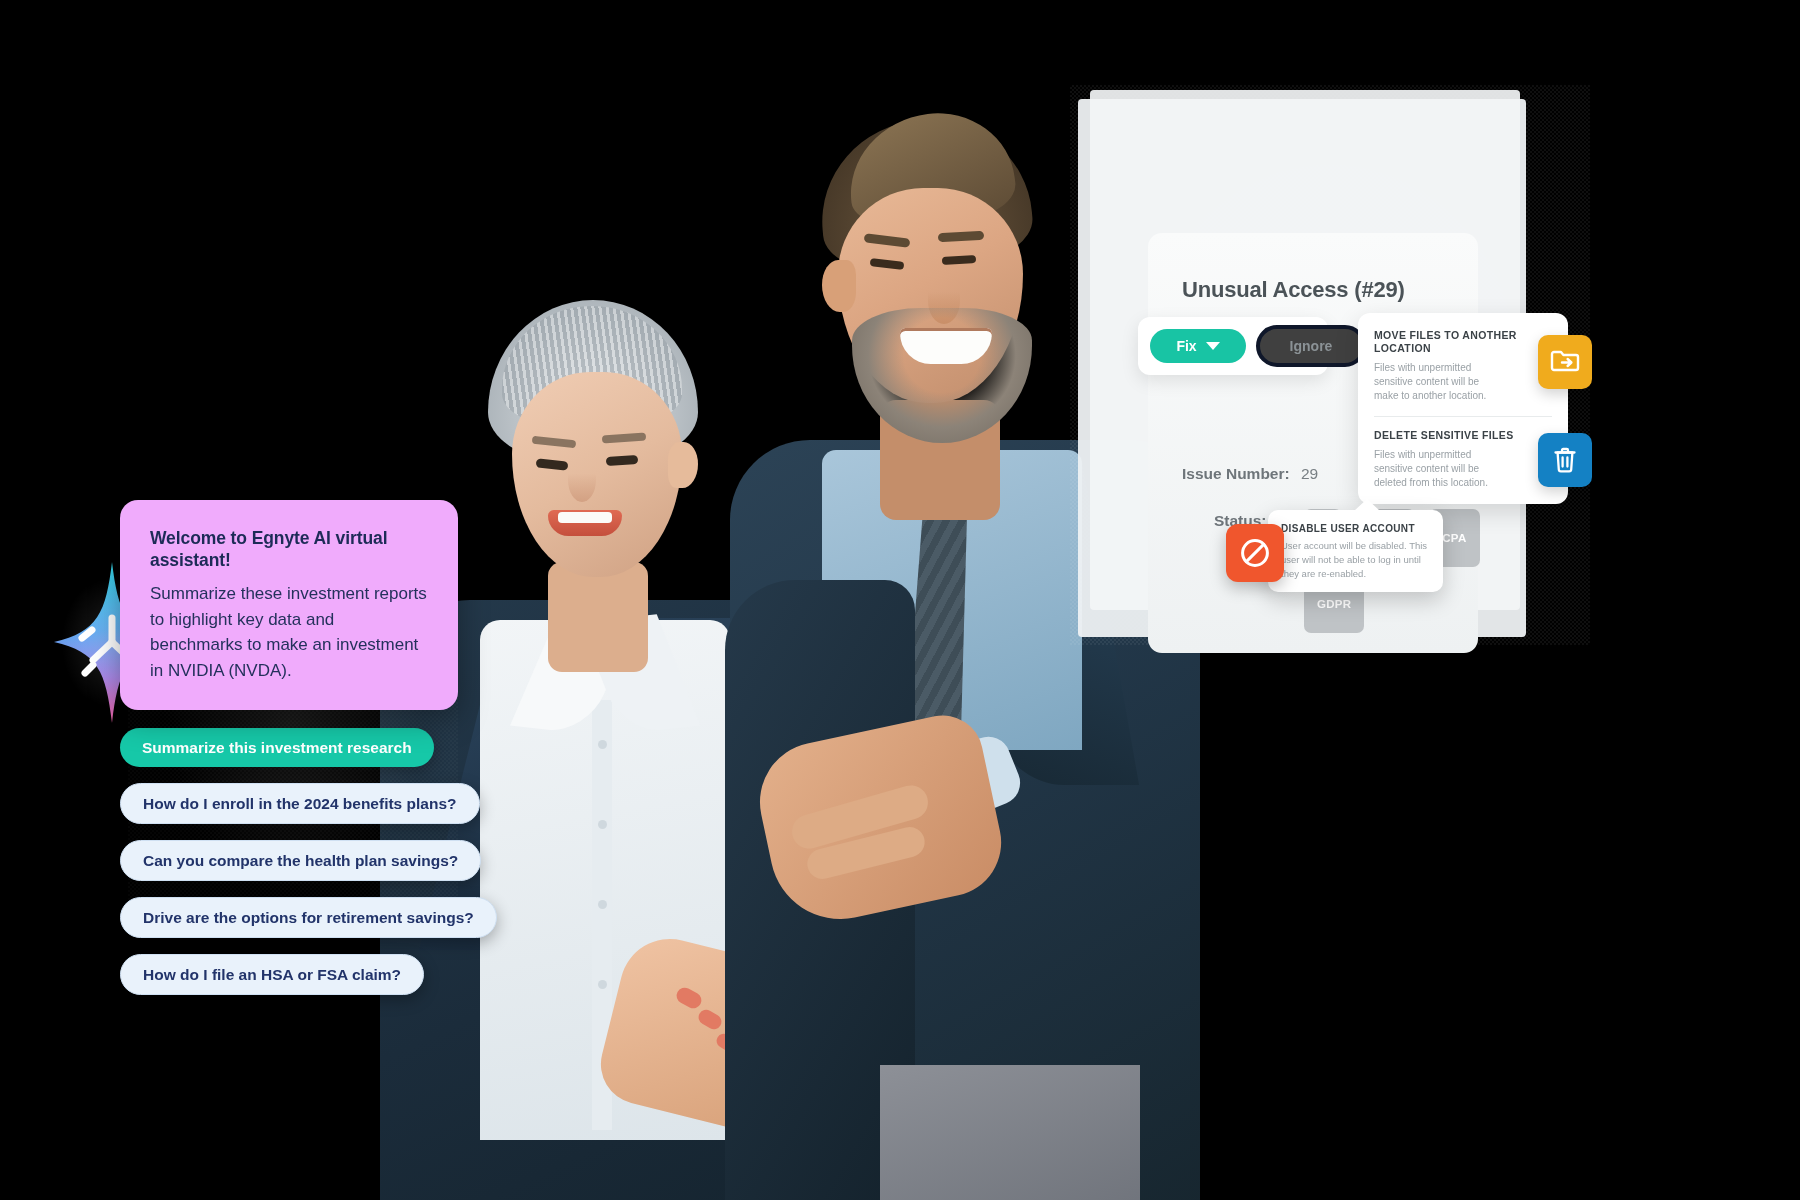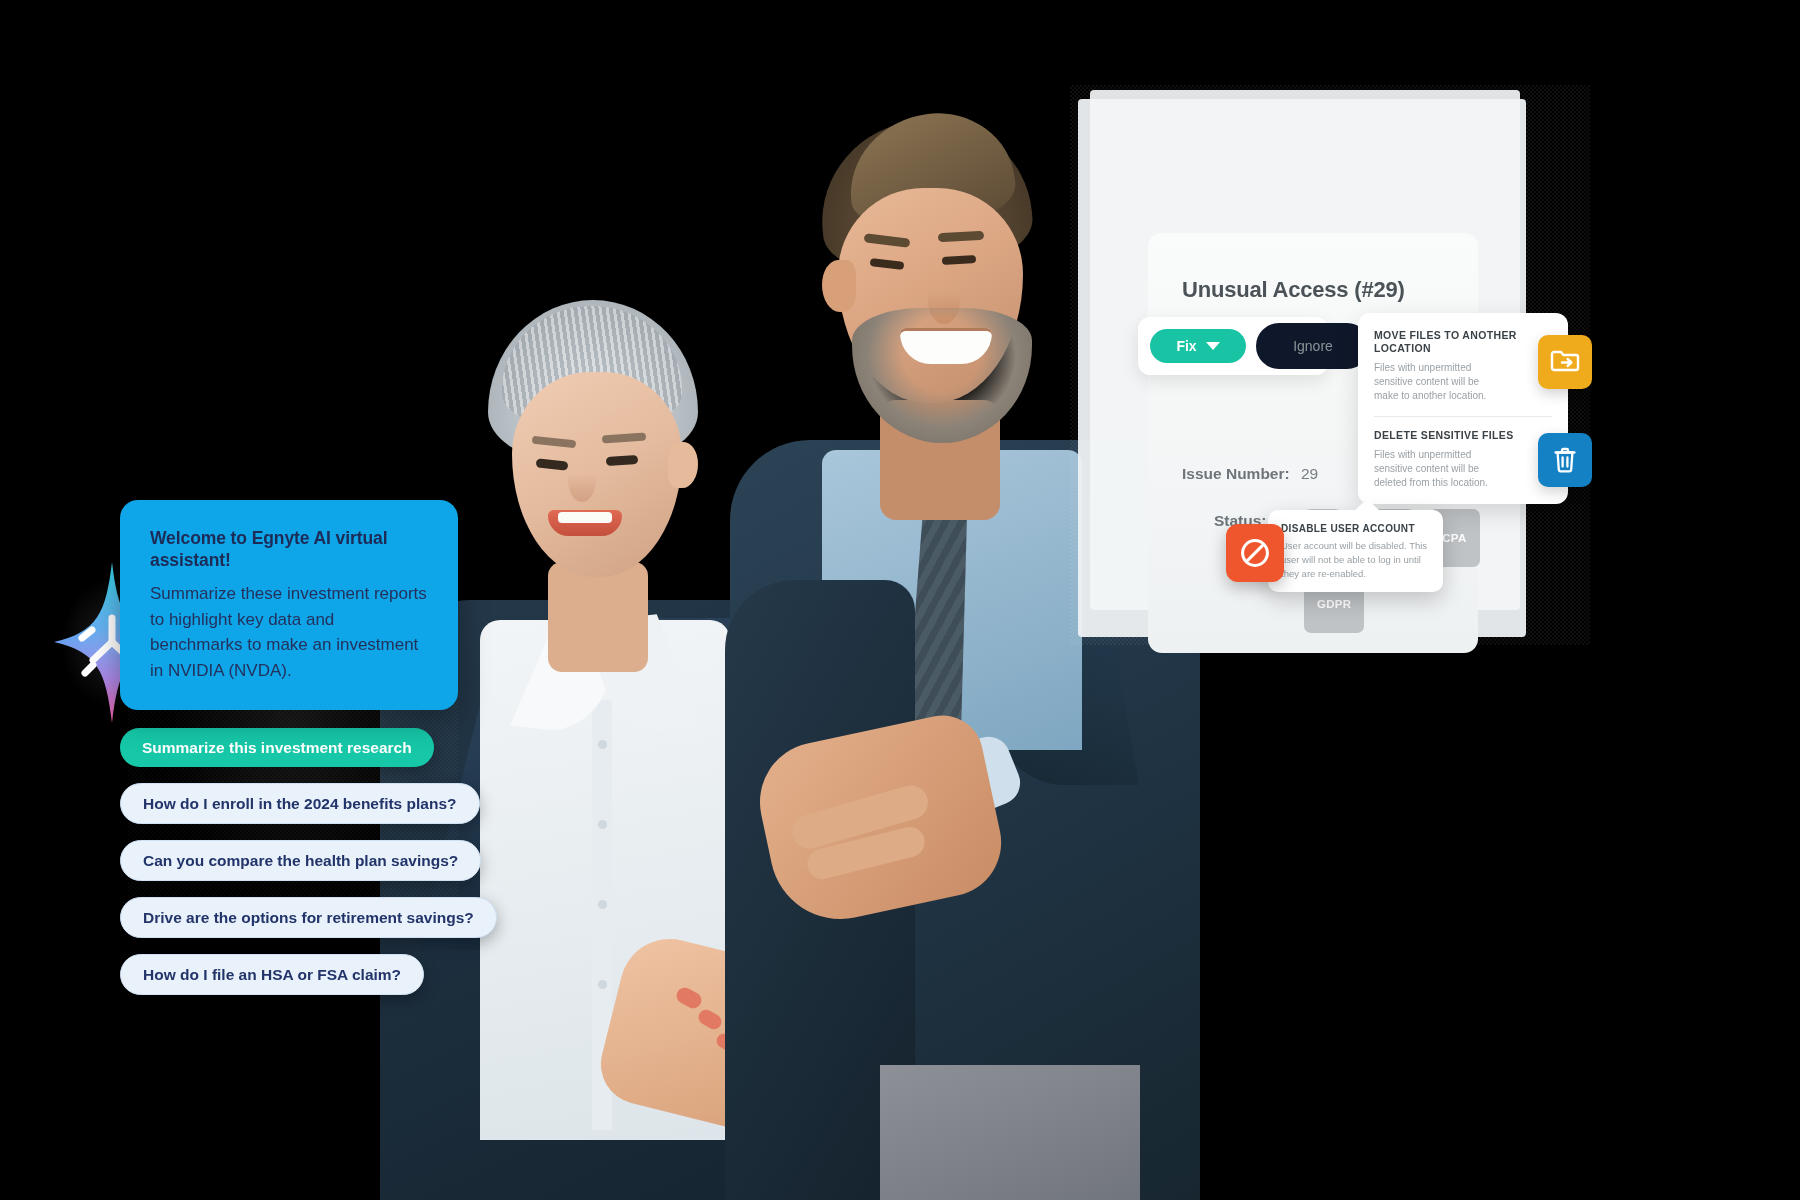--- a/index.html
+++ b/index.html
@@ -111,21 +111,21 @@
     background:
       radial-gradient(closest-side,rgba(255,255,255,.10),rgba(255,255,255,0) 80%);}
   .chat-fuzz:after{content:"";position:absolute;inset:0;border-radius:30px;
     background:repeating-conic-gradient(rgba(255,255,255,.055) 0% 25%, rgba(0,0,0,0) 0% 50%);
     background-size:4px 4px;opacity:.55;}
 
   .ai-star{position:absolute;left:52px;top:560px;width:120px;height:165px;}
   .ai-star .star-glow{position:absolute;inset:-10px;border-radius:50%;
     background:radial-gradient(closest-side,rgba(255,255,255,.13),rgba(255,255,255,0) 72%);}
 
-  .bubble{position:relative;background:#0ea5e9;border-radius:18px;padding:28px 30px 26px 30px;
+  .bubble{position:relative;background:#f0abfc;border-radius:18px;padding:28px 30px 26px 30px;
     width:338px;box-sizing:border-box;box-shadow:0 10px 30px rgba(0,0,0,.35);}
   .bubble-title{font-size:17.5px;font-weight:700;color:#1d2b57;letter-spacing:-.1px;margin:0 0 9px 0;line-height:1.25;}
   .bubble-body{font-size:17px;color:#24315c;line-height:1.52;margin:0;font-weight:400;}
 
   .chips{margin-top:18px;display:flex;flex-direction:column;align-items:flex-start;gap:16px;}
   .chip{border-radius:999px;padding:11px 22px;font-size:15.5px;font-weight:600;white-space:nowrap;
     box-shadow:0 5px 16px rgba(0,0,0,.30);line-height:1.1;}
   .chip.primary{background:#16c8a8;color:#ffffff;}
   .chip.ghost{background:#e9f2fb;color:#22346a;border:1px solid #cfe0f2;}
 
@@ -144,22 +144,22 @@
 
   .card-main{position:absolute;left:78px;top:148px;width:330px;height:420px;
     background:linear-gradient(180deg,#fafbfb 0%,#eef1f2 100%);border-radius:14px;}
   .card-title{position:absolute;left:34px;top:44px;font-size:22px;font-weight:700;color:#4b5358;letter-spacing:-.2px;white-space:nowrap;}
 
   .action-bar{position:absolute;left:68px;top:232px;width:190px;height:58px;background:#fff;border-radius:12px;
     box-shadow:0 6px 18px rgba(0,0,0,.10);display:flex;align-items:center;gap:10px;padding:0 12px;box-sizing:border-box;}
   .btn-fix{background:#18c4a4;color:#fff;border-radius:999px;height:34px;min-width:72px;
     display:flex;align-items:center;justify-content:center;gap:9px;font-size:14px;font-weight:600;padding:0 12px;}
   .caret{width:0;height:0;border-left:7px solid transparent;border-right:7px solid transparent;border-top:8px solid #fff;}
-  .btn-ignore{background:#0f172a;border:6px solid #0f172a;border-radius:999px;height:34px;min-width:78px;
-    display:flex;align-items:center;justify-content:center;font-size:14px;color:#8b9296;font-weight:400;padding:0 12px;}
+  .btn-ignore{background:#404040;border:4px solid #0f172a;border-radius:999px;height:34px;min-width:78px;
+    display:flex;align-items:center;justify-content:center;font-size:14px;color:#8b9296;font-weight:700;padding:0 12px;}
 
   .kv{position:absolute;font-size:15.5px;color:#787f84;font-weight:500;white-space:nowrap;}
   .kv b{font-weight:600;color:#6e757a;}
   .badge-open{display:inline-flex;align-items:center;justify-content:center;background:#5d666c;color:#fff;
     border-radius:7px;font-size:12px;font-weight:700;letter-spacing:.6px;padding:5px 11px;margin-left:9px;vertical-align:middle;}
 
   .tags{position:absolute;left:234px;top:424px;width:180px;display:flex;flex-wrap:wrap;gap:8px 14px;}
   .tag{background:#bfc3c6;color:#fff;font-size:11.5px;font-weight:600;border-radius:7px;padding:23px 13px;letter-spacing:.3px;}
 
   .card-actions{position:absolute;left:288px;top:228px;width:210px;background:#fff;border-radius:12px;

